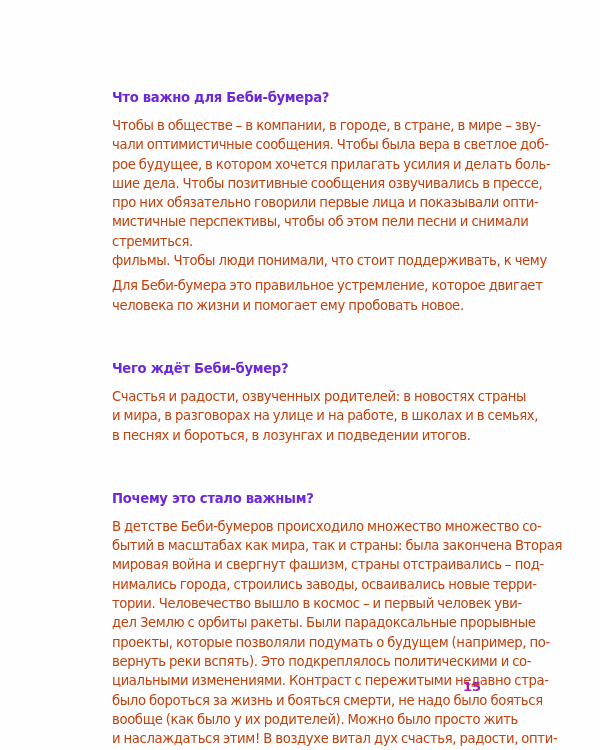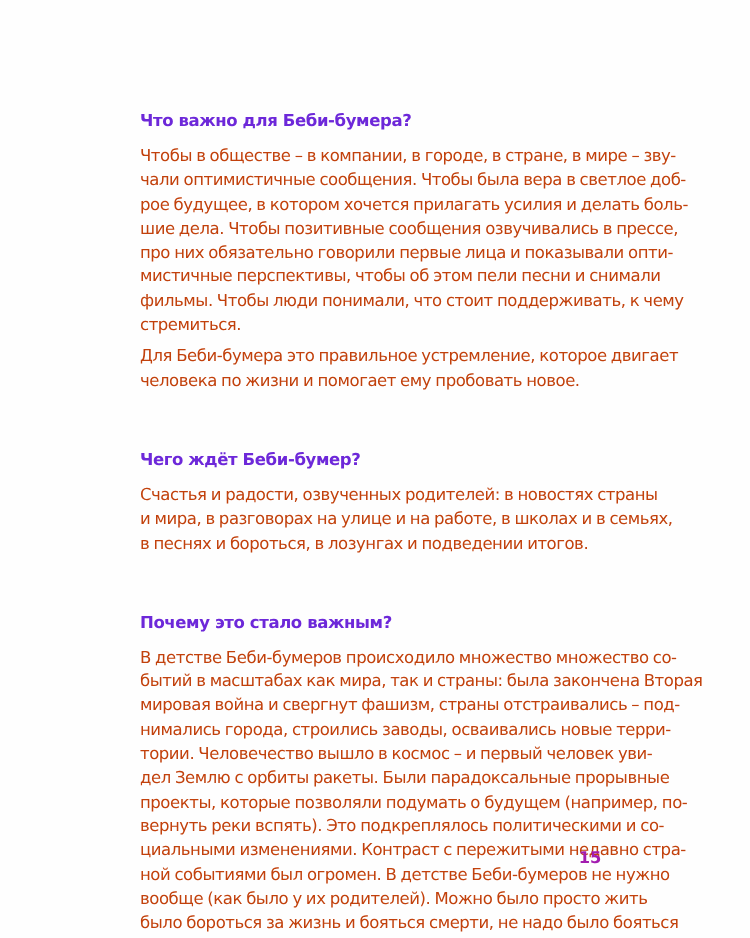--- a/index.html
+++ b/index.html
@@ -55,22 +55,22 @@
 
   <h3 class="heading">Что важно для Беби-бумера?</h3>
   <div class="gap-after-heading"></div>
   <p class="para">
     <span class="ln">Чтобы в обществе – в компании, в городе, в стране, в мире – зву-</span>
     <span class="ln">чали оптимистичные сообщения. Чтобы была вера в светлое доб-</span>
     <span class="ln">рое будущее, в котором хочется прилагать усилия и делать боль-</span>
     <span class="ln">шие дела. Чтобы позитивные сообщения озвучивались в прессе,</span>
     <span class="ln">про них обязательно говорили первые лица и показывали опти-</span>
     <span class="ln">мистичные перспективы, чтобы об этом пели песни и снимали</span>
+    <span class="ln last">стремиться.</span>
     <span class="ln">фильмы. Чтобы люди понимали, что стоит поддерживать, к чему</span>
-    <span class="ln last">стремиться.</span>
   </p>
   <div class="gap-para"></div>
   <p class="para">
     <span class="ln">Для Беби-бумера это правильное устремление, которое двигает</span>
     <span class="ln last">человека по жизни и помогает ему пробовать новое.</span>
   </p>
 
   <div class="gap-section"></div>
 
   <h3 class="heading">Чего ждёт Беби-бумер?</h3>
@@ -88,21 +88,20 @@
   <p class="para">
     <span class="ln">В детстве Беби-бумеров происходило множество множество со-</span>
     <span class="ln">бытий в масштабах как мира, так и страны: была закончена Вторая</span>
     <span class="ln">мировая война и свергнут фашизм, страны отстраивались – под-</span>
     <span class="ln">нимались города, строились заводы, осваивались новые терри-</span>
     <span class="ln">тории. Человечество вышло в космос – и первый человек уви-</span>
     <span class="ln">дел Землю с орбиты ракеты. Были парадоксальные прорывные</span>
     <span class="ln">проекты, которые позволяли подумать о будущем (например, по-</span>
     <span class="ln">вернуть реки вспять). Это подкреплялось политическими и со-</span>
     <span class="ln">циальными изменениями. Контраст с пережитыми недавно стра-</span>
-    <span class="ln">ной событиями был огромен. В детстве Беби-бумеров не нужно</span>
+    <span class="ln">было бороться за жизнь и бояться смерти, не надо было бояться</span>
     <span class="ln">вообще (как было у их родителей). Можно было просто жить</span>
-    <span class="ln">было бороться за жизнь и бояться смерти, не надо было бояться</span>
     <span class="ln">и наслаждаться этим! В воздухе витал дух счастья, радости, опти-</span>
 
   </p>
 </div>
 
 <div class="page-number">15</div>
 
 </body></html>

